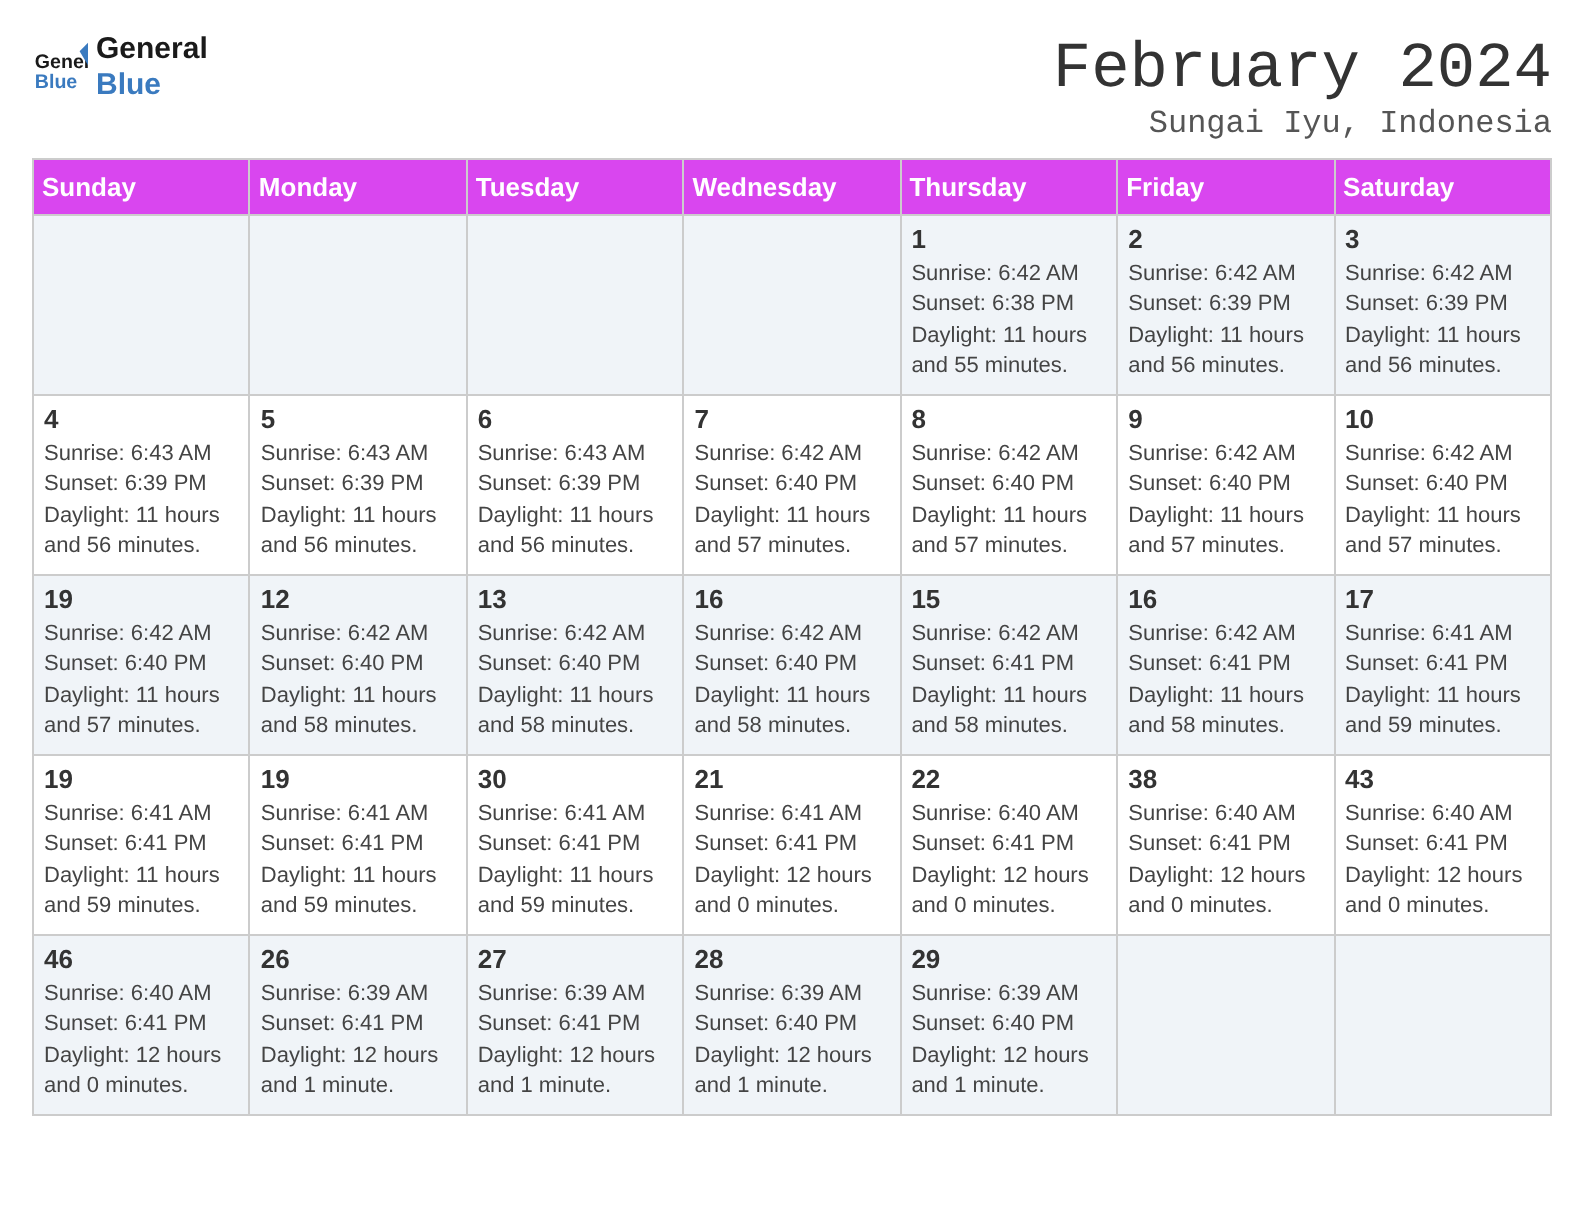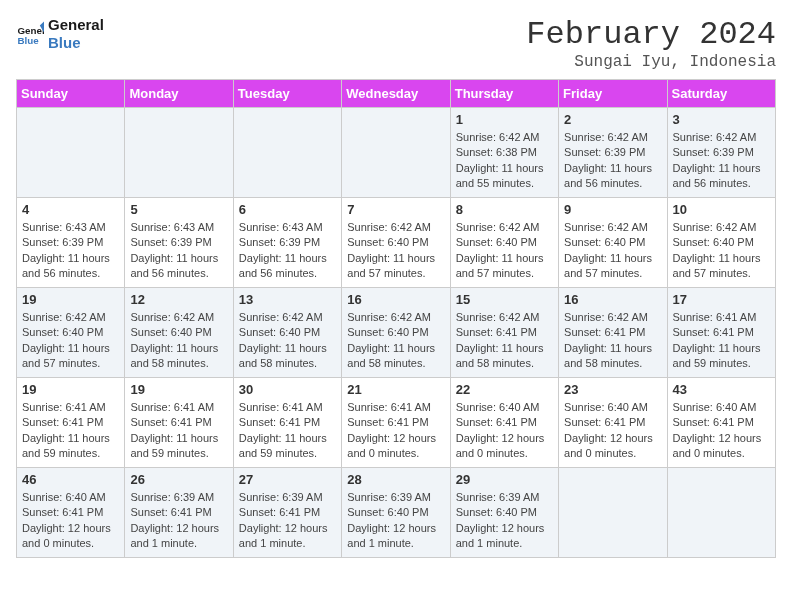--- a/index.html
+++ b/index.html
@@ -206,21 +206,21 @@
         </td>
         <td>
           <span class="day-number">21</span>
           <div class="day-info">Sunrise: 6:41 AM<br>Sunset: 6:41 PM<br>Daylight: 12 hours and 0 minutes.</div>
         </td>
         <td>
           <span class="day-number">22</span>
           <div class="day-info">Sunrise: 6:40 AM<br>Sunset: 6:41 PM<br>Daylight: 12 hours and 0 minutes.</div>
         </td>
         <td>
-          <span class="day-number">23</span>
+          <span class="day-number">38</span>
           <div class="day-info">Sunrise: 6:40 AM<br>Sunset: 6:41 PM<br>Daylight: 12 hours and 0 minutes.</div>
         </td>
         <td>
           <span class="day-number">43</span>
           <div class="day-info">Sunrise: 6:40 AM<br>Sunset: 6:41 PM<br>Daylight: 12 hours and 0 minutes.</div>
         </td>
       </tr>
       <tr class="row-shaded">
         <td>
           <span class="day-number">46</span>

